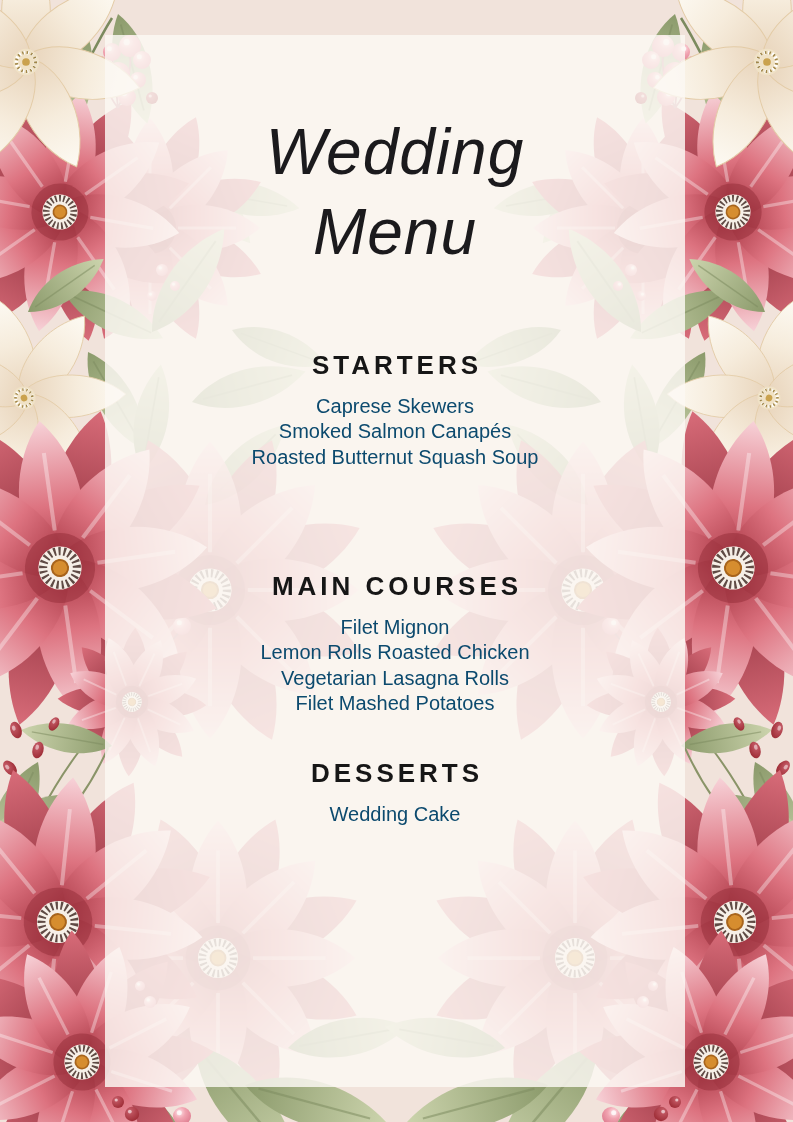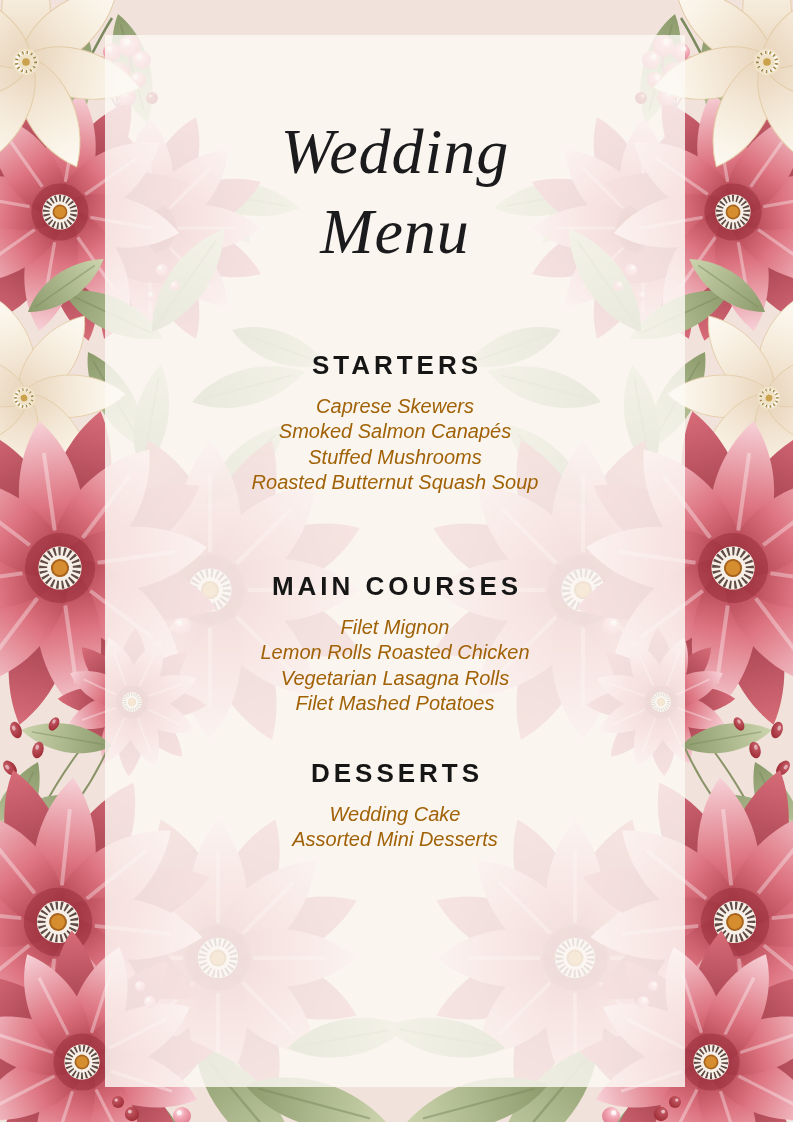--- a/index.html
+++ b/index.html
@@ -12,31 +12,31 @@
   .panel{
     position:absolute;left:105px;top:35px;width:580px;height:1052px;
     background:rgba(251,248,243,0.84);z-index:2;
   }
   .content{
     position:absolute;left:105px;top:35px;width:580px;height:1052px;
     z-index:3;text-align:center;color:#1d1c1e;
   }
   .title{
     position:absolute;top:77px;left:0;width:100%;margin:0;
-    font-family:Liberation Serif, serif;
+    font-family:Liberation Sans, sans-serif;
     font-style:italic;font-weight:400;font-size:64px;line-height:80px;
     color:#1b1a1d;letter-spacing:1px;
   }
   .title span{display:block;}
   .sec{position:absolute;left:0;width:100%;}
   .sec-h{
     margin:0;font-size:26px;line-height:30px;font-weight:700;
     letter-spacing:4px;padding-left:4px;color:#161616;
   }
-  .sec-items{margin-top:14px;font-style:italic;font-size:20px;line-height:25.4px;color:#a16207;}
+  .sec-items{margin-top:14px;font-size:20px;line-height:25.4px;color:#0c4a6e;}
   .mi{white-space:nowrap;}
 </style>
 </head>
 <body>
 
 <svg class="art" width="793" height="1122" viewBox="0 0 793 1122" aria-hidden="true">
   <defs>
     <linearGradient id="pR" x1="0.5" y1="1" x2="0.5" y2="0">
       <stop offset="0" stop-color="#a12f3c"></stop>
         <stop offset="0.45" stop-color="#dd7380"></stop>
@@ -237,37 +237,35 @@
   <h1 class="title">
     <span>Wedding</span>
     <span>Menu</span>
   </h1>
 
   <section class="sec" style="top:315px">
     <h2 class="sec-h">STARTERS</h2>
     <div class="sec-items">
       <div class="mi">Caprese Skewers</div>
       <div class="mi">Smoked Salmon Canapés</div>
-      <div class="mi">Stuffed Mushrooms</div>
       <div class="mi">Roasted Butternut Squash Soup</div>
     </div>
   </section>
 
   <section class="sec" style="top:536px">
     <h2 class="sec-h">MAIN COURSES</h2>
     <div class="sec-items">
       <div class="mi">Filet Mignon</div>
       <div class="mi">Lemon Rolls Roasted Chicken</div>
       <div class="mi">Vegetarian Lasagna Rolls</div>
       <div class="mi">Filet Mashed Potatoes</div>
     </div>
   </section>
 
   <section class="sec" style="top:723px">
     <h2 class="sec-h">DESSERTS</h2>
     <div class="sec-items" style="">
       <div class="mi">Wedding Cake</div>
-      <div class="mi">Assorted Mini Desserts</div>
     </div>
   </section>
 
 
 </div>
 
 </body></html>

